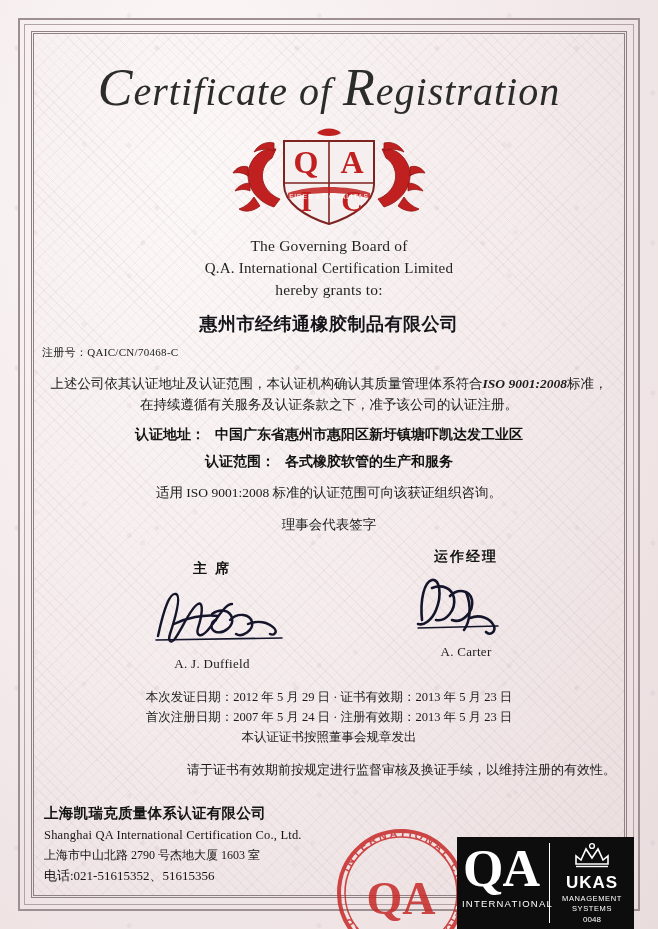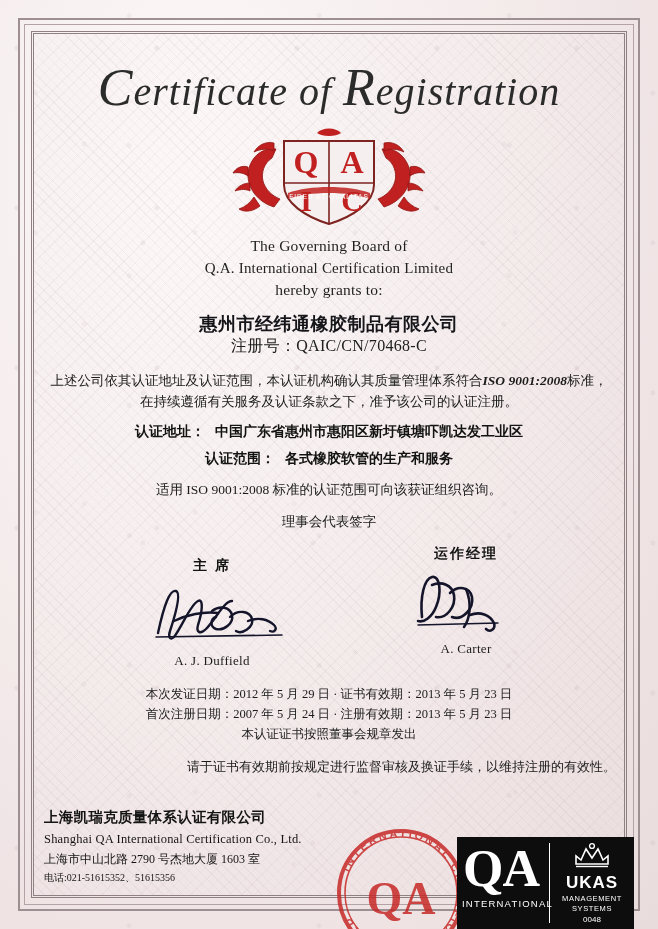--- a/index.html
+++ b/index.html
@@ -121,22 +121,23 @@
   .grantee {
     text-align: center;
     margin-top: 11px;
     font-family: "Liberation Sans", sans-serif;
     font-weight: bold;
     font-size: 18px;
     color: #15151a;
     letter-spacing: 0.5px;
   }
   .regno {
-    text-align: center;
-    font-size: 16px;
+    text-align: left;
+    margin-top: 9px;
+    font-size: 11px;
     color: #202020;
     letter-spacing: 0.3px;
   }
 
   
   .statement {
     margin-top: 13px;
     text-align: center;
     font-size: 13.5px;
     line-height: 21px;
@@ -239,21 +240,21 @@
   .footer .f-en {
     font-size: 12.5px;
     margin-top: 5px;
     letter-spacing: 0.2px;
   }
   .footer .f-addr {
     font-size: 12px;
     margin-top: 4px;
   }
   .footer .f-tel {
-    font-size: 10px;
+    font-size: 13px;
     margin-top: 3px;
   }
 
   
   .seal {
     position: absolute;
     left: 330px;
     top: 822px;
     width: 142px;
     height: 142px;

